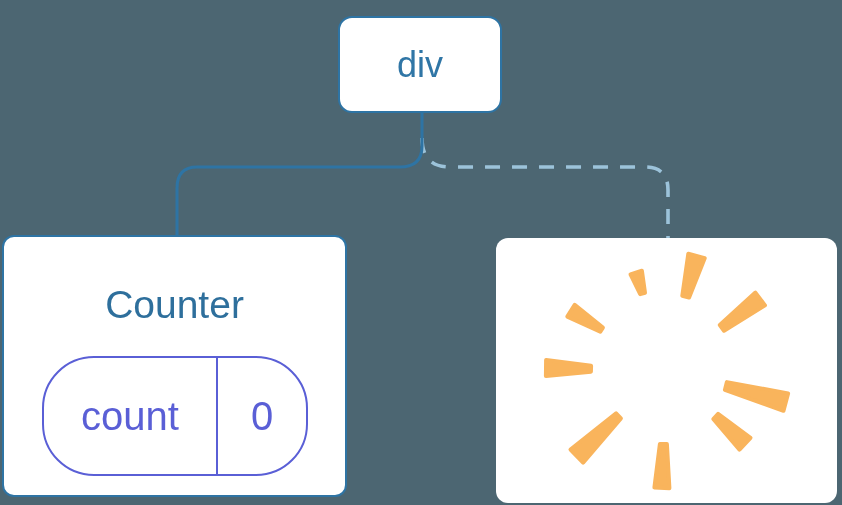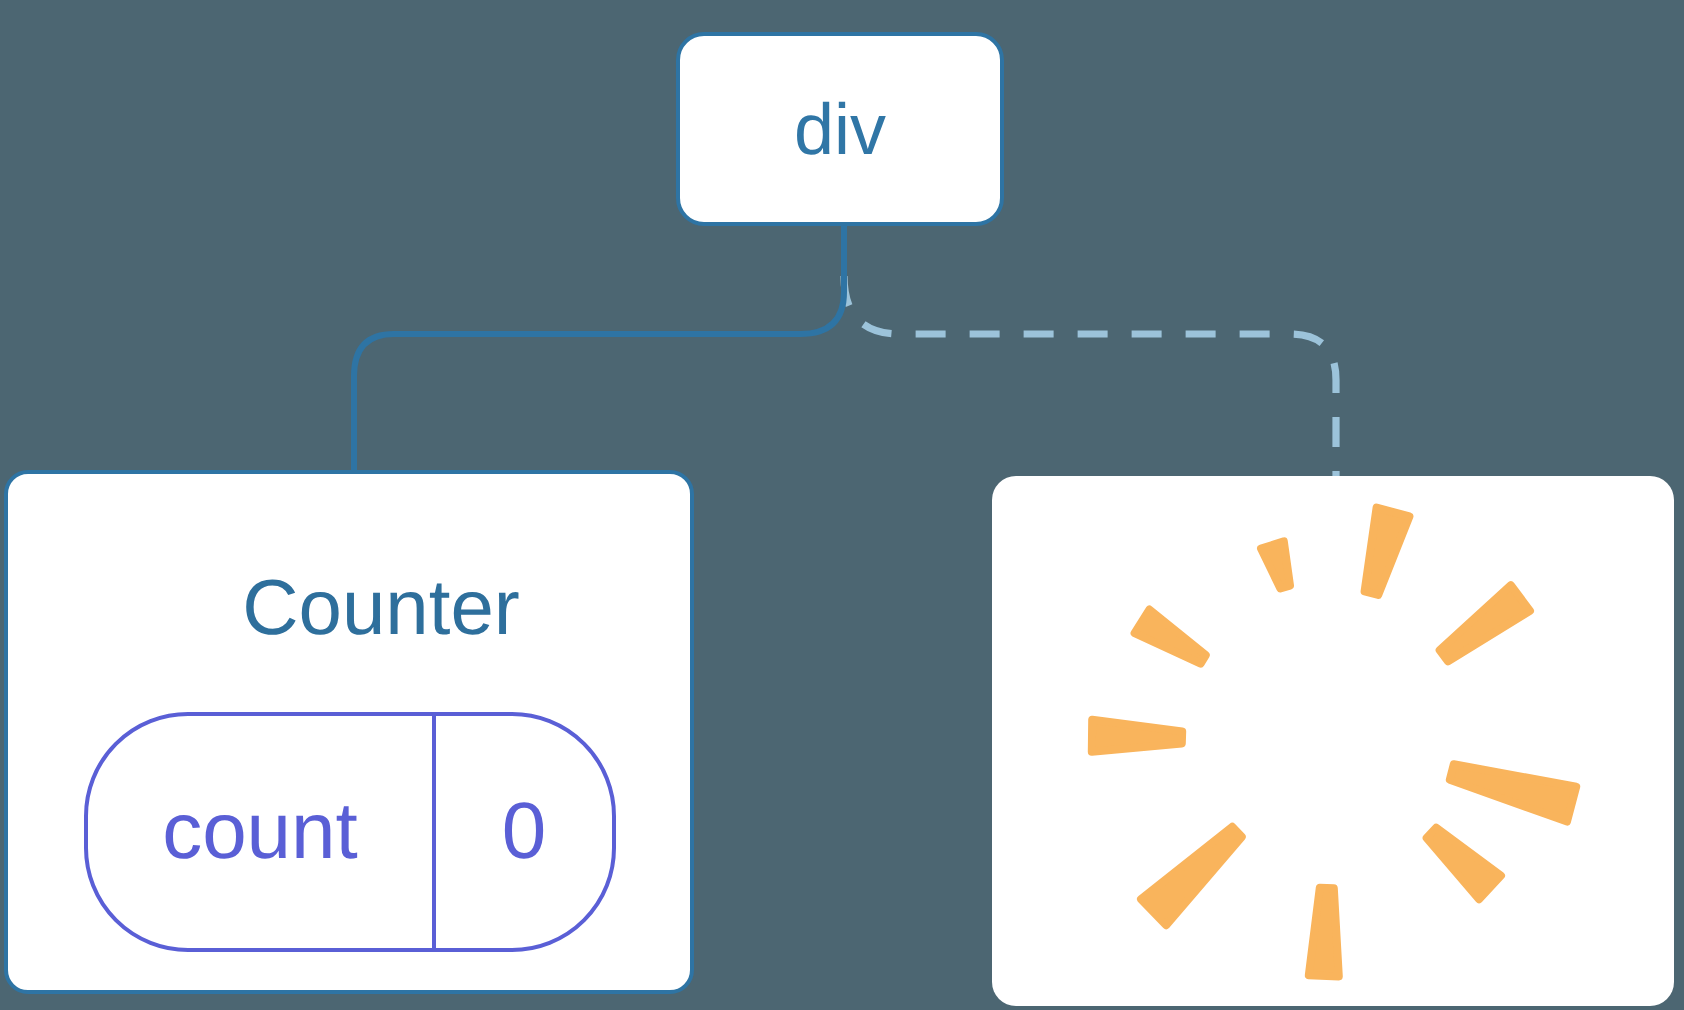--- a/index.html
+++ b/index.html
@@ -56,21 +56,20 @@
   }
   .card-title {
     position: absolute;
     left: 0; top: 48px;
     width: 100%;
     text-align: center;
     font-size: 39px;
     font-weight: 500;
     line-height: 1;
     color: #2e6f9c;
-    padding-left: 16px;
   }
   .pill {
     position: absolute;
     left: 38px; top: 119px;
     width: 266px; height: 120px;
     box-sizing: border-box;
     border: 2.5px solid #5a5fd6;
     border-radius: 52px;
     display: flex;
     align-items: stretch;

